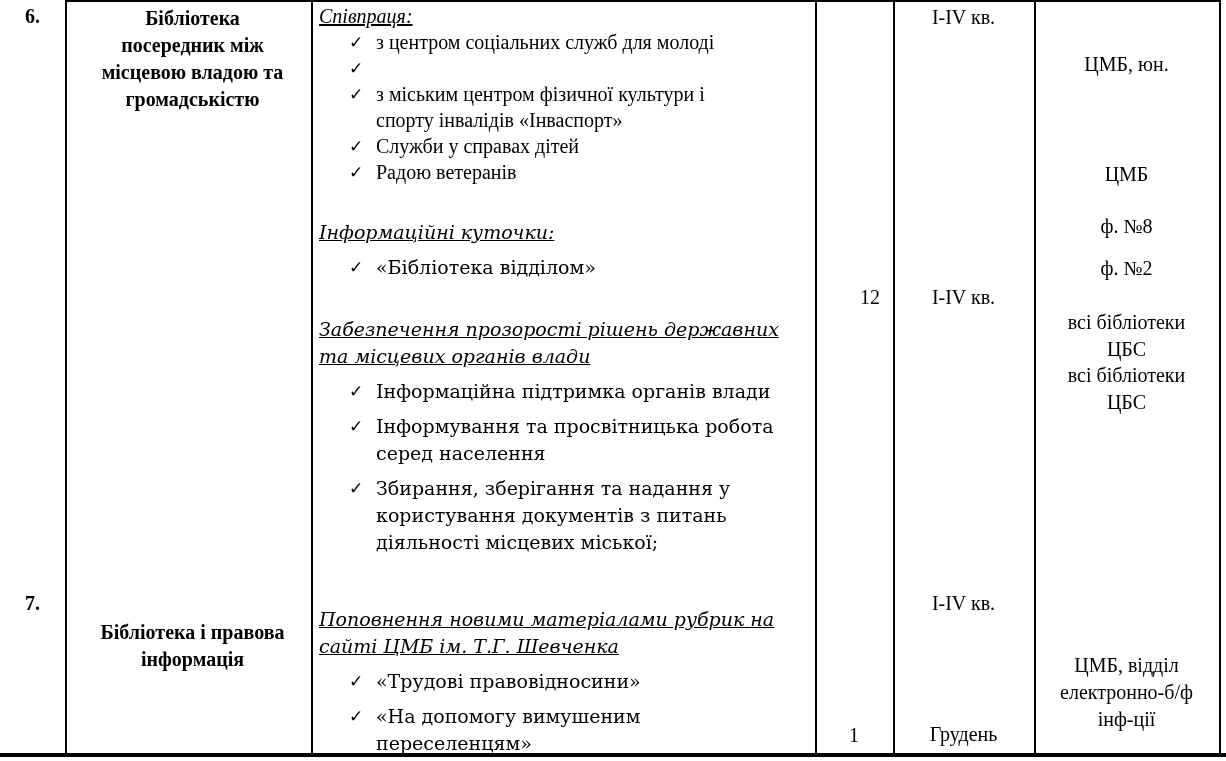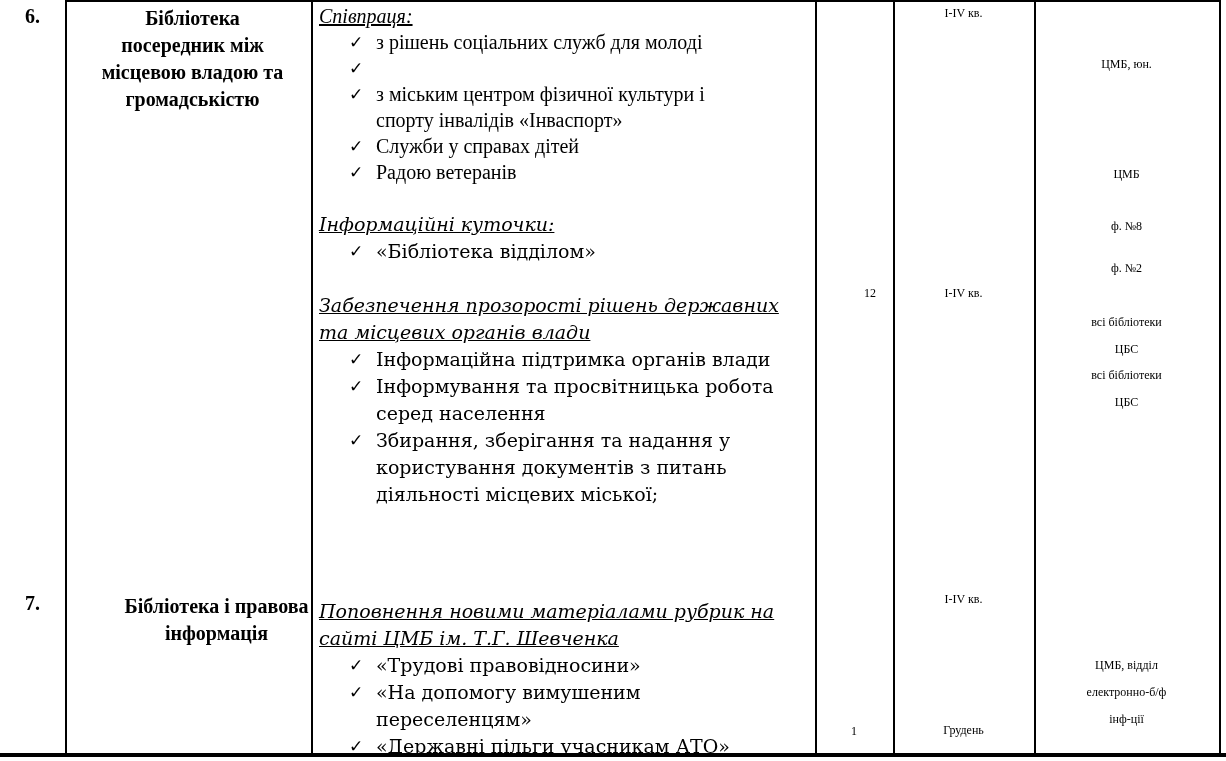--- a/index.html
+++ b/index.html
@@ -14,37 +14,37 @@
   .topline { position:absolute; top:0; left:65px; width:1156px; height:2px; background:#000; }
   .bottombar { position:absolute; top:753px; left:0; width:1226px; height:4px; background:#000; }
 
   .cell { position:absolute; }
   .num { font-weight:bold; font-size:20px; width:65px; left:0; text-align:center; }
   .num6 { top:5px; } .num7 { top:592px; }
   .title {
     left:68px; width:249px; text-align:center; font-weight:bold;
     font-size:20px; line-height:27px; white-space:pre-line;
   }
-  .title6 { top:5px; } .title7 { top:593px;padding-left:24px; }
+  .title6 { top:5px; } .title7 { top:619px; }
 
   .content { left:319px; width:494px; font-size:20px; line-height:26px; }
   .content6 { top:3px; } .content7 { top:598px; }
 
   .times { font-family:"Liberation Serif", serif; }
-  .slab  { font-family:"DejaVu Serif", serif; font-size:19px; line-height:27px; }
+  .slab  { font-family:"DejaVu Serif", serif; font-size:19px; line-height:27px;margin-top:8px; }
   .hdr   { font-style:italic; text-decoration:underline; }
   .hdr7  { max-width:462px; }
 
   .item { display:flex; align-items:flex-start; margin-left:30px; }
   .check { flex:none; width:27px; font-family:"DejaVu Sans", sans-serif; font-size:17px; }
   .itext.times-t { max-width:372px; }
   .itext.slab-t  { max-width:410px; }
   .gap26 { height:26px; } .gap27 { height:27px; }
 
-  .mid { text-align:center; font-size:12px; }
+  .mid { text-align:center; font-size:20px; }
   .count { left:817px; width:74px; }
   .period { left:895px; width:137px; }
   .resp { left:1036px; width:181px; line-height:27px; white-space:pre-line; }
 </style>
 </head>
 <body>
 
 <div class="page">
 
   <div class="topline"></div>
@@ -59,21 +59,21 @@
   <div class="cell num num6">6.</div>
   <div class="cell title title6">Бібліотека
 посередник між
 місцевою владою та
 громадськістю</div>
 
   <div class="cell content content6">
     <div class="hdr times">Співпраця:</div>
     <div class="item times">
       <span class="check">✓</span>
-      <span class="itext times-t">з рішень соціальних служб для молоді</span>
+      <span class="itext times-t">з центром соціальних служб для молоді</span>
     </div>
     <div class="item times">
       <span class="check">✓</span>
     </div>
     <div class="item times">
       <span class="check">✓</span>
       <span class="itext times-t">з  міським центром фізичної культури і спорту інвалідів «Інваспорт»</span>
     </div>
     <div class="item times">
       <span class="check">✓</span>

